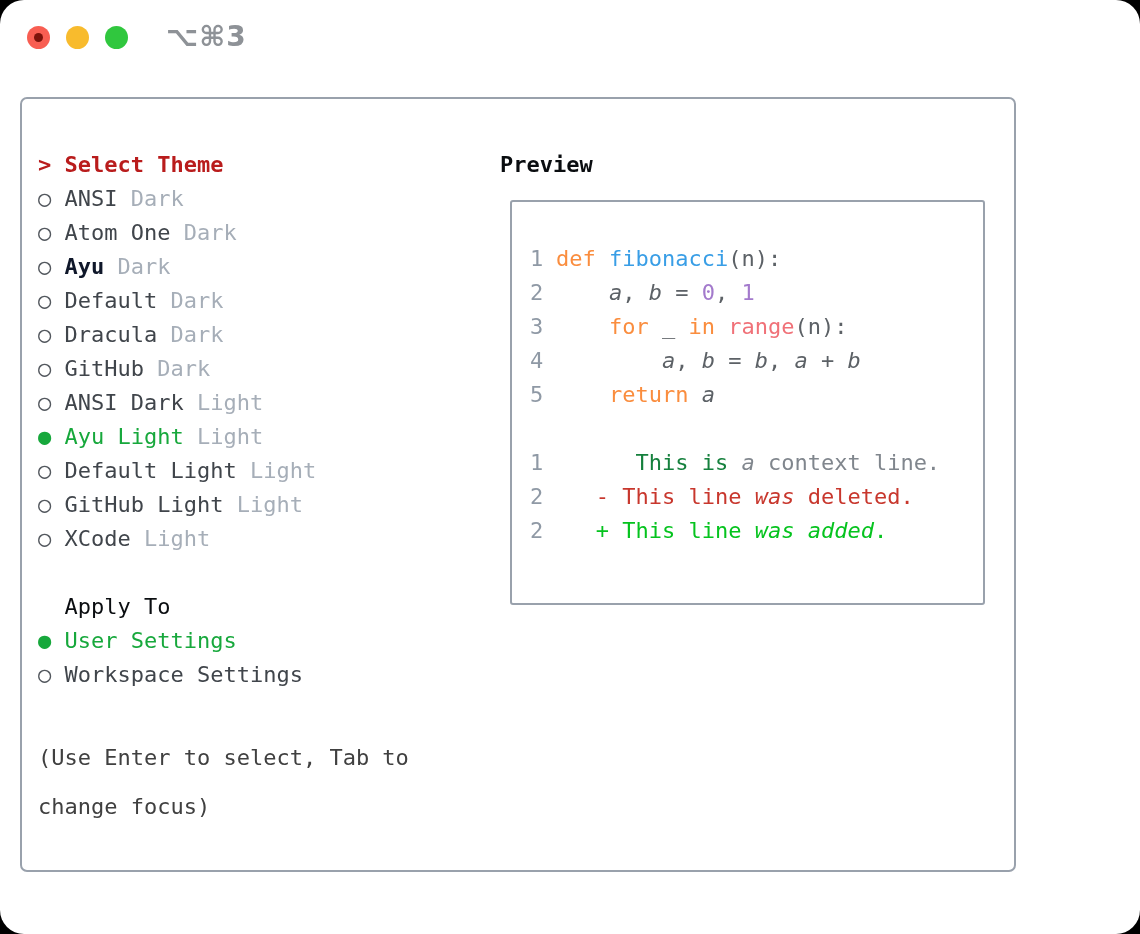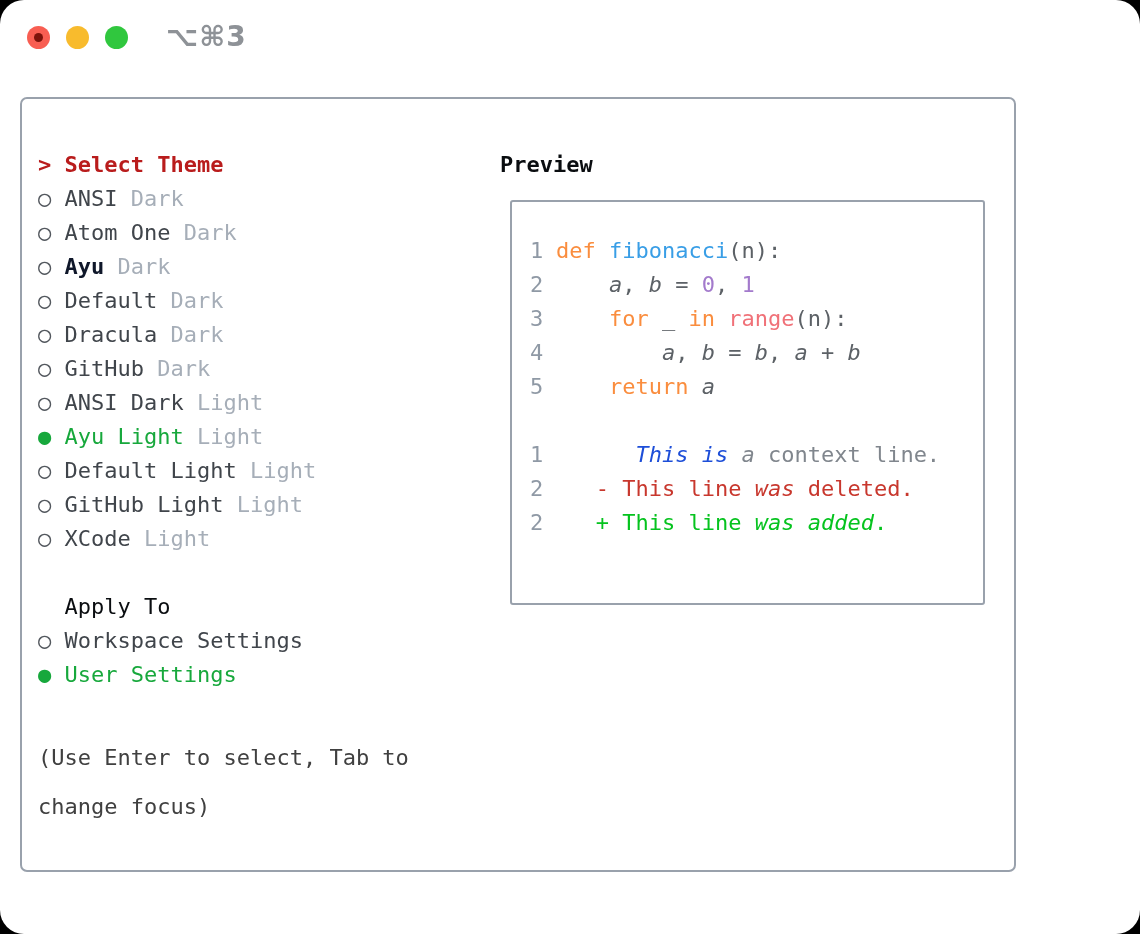--- a/index.html
+++ b/index.html
@@ -32,21 +32,21 @@
   .help-line { color:#404040;margin-top:15px; }
   
   .preview-label {
     position:absolute; left:478px; top:49px; height:34px; line-height:34px;
     font-size:22px; font-weight:700; color:#0a0d10; white-space:pre;
   }
   .preview-box {
     position:absolute; left:488px; top:101px; width:475px; height:405px;
     border:2px solid #99a1ac; border-radius:3px; background:#fff;
   }
-  .code-lines { position:absolute; left:18px; top:32px; }
+  .code-lines { position:absolute; left:18px; top:40px; }
   .code-row { height:34px; line-height:34px; font-size:22px; white-space:pre; }
   .lnum { display:inline-block; width:26px; }
   .it { font-style:italic; }
 </style>
 </head>
 <body>
 
 <div class="window">
 
   <div class="titlebar">
@@ -73,38 +73,38 @@
           <div class="row"><span style="color: rgb(83, 88, 94);">○ </span><span style="color: rgb(64, 69, 75);">GitHub</span><span style="color: rgb(166, 174, 184);"> Dark</span></div>
           <div class="row"><span style="color: rgb(83, 88, 94);">○ </span><span style="color: rgb(64, 69, 75);">ANSI Dark</span><span style="color: rgb(166, 174, 184);"> Light</span></div>
           <div class="row"><span style="color: rgb(23, 168, 60);">● </span><span style="color: rgb(23, 168, 60);">Ayu Light</span><span style="color: rgb(166, 174, 184);"> Light</span></div>
           <div class="row"><span style="color: rgb(83, 88, 94);">○ </span><span style="color: rgb(64, 69, 75);">Default Light</span><span style="color: rgb(166, 174, 184);"> Light</span></div>
           <div class="row"><span style="color: rgb(83, 88, 94);">○ </span><span style="color: rgb(64, 69, 75);">GitHub Light</span><span style="color: rgb(166, 174, 184);"> Light</span></div>
           <div class="row"><span style="color: rgb(83, 88, 94);">○ </span><span style="color: rgb(64, 69, 75);">XCode</span><span style="color: rgb(166, 174, 184);"> Light</span></div>
         </div>
       <div class="row blank"></div>
       <div class="row" style="color:#0a0d10;"><span>  </span><span>Apply To</span></div>
       <div id="apply-list">
+          <div class="row"><span style="color: rgb(23, 168, 60);">● </span><span style="color: rgb(23, 168, 60);">User Settings</span></div>
           <div class="row"><span style="color: rgb(83, 88, 94);">○ </span><span style="color: rgb(64, 69, 75);">Workspace Settings</span></div>
-          <div class="row"><span style="color: rgb(23, 168, 60);">● </span><span style="color: rgb(23, 168, 60);">User Settings</span></div>
         </div>
       <div class="row blank"></div>
       <div class="row help-line">(Use Enter to select, Tab to</div>
       <div class="row help-line">change focus)</div>
     </div>
 
     <div class="preview-label">Preview</div>
 
     <div class="preview-box">
       <div class="code-lines" id="code-lines">
           <div class="code-row"><span class="lnum" style="color: rgb(143, 153, 165);">1</span><span style="color: rgb(250, 141, 62);">def</span><span style="color: rgb(92, 97, 102);"> </span><span style="color: rgb(57, 158, 230);">fibonacci</span><span style="color: rgb(92, 97, 102);">(n):</span></div>
           <div class="code-row"><span class="lnum" style="color: rgb(143, 153, 165);">2</span><span style="color: rgb(92, 97, 102);">    </span><span class="it" style="color: rgb(92, 97, 102);">a</span><span style="color: rgb(92, 97, 102);">, </span><span class="it" style="color: rgb(92, 97, 102);">b</span><span style="color: rgb(92, 97, 102);"> = </span><span style="color: rgb(163, 122, 204);">0</span><span style="color: rgb(92, 97, 102);">, </span><span style="color: rgb(163, 122, 204);">1</span></div>
           <div class="code-row"><span class="lnum" style="color: rgb(143, 153, 165);">3</span><span style="color: rgb(92, 97, 102);">    </span><span style="color: rgb(250, 141, 62);">for</span><span style="color: rgb(92, 97, 102);"> _ </span><span style="color: rgb(250, 141, 62);">in</span><span style="color: rgb(92, 97, 102);"> </span><span style="color: rgb(240, 113, 120);">range</span><span style="color: rgb(92, 97, 102);">(n):</span></div>
           <div class="code-row"><span class="lnum" style="color: rgb(143, 153, 165);">4</span><span style="color: rgb(92, 97, 102);">        </span><span class="it" style="color: rgb(92, 97, 102);">a</span><span style="color: rgb(92, 97, 102);">, </span><span class="it" style="color: rgb(92, 97, 102);">b</span><span style="color: rgb(92, 97, 102);"> = </span><span class="it" style="color: rgb(92, 97, 102);">b</span><span style="color: rgb(92, 97, 102);">, </span><span class="it" style="color: rgb(92, 97, 102);">a</span><span style="color: rgb(92, 97, 102);"> + </span><span class="it" style="color: rgb(92, 97, 102);">b</span></div>
           <div class="code-row"><span class="lnum" style="color: rgb(143, 153, 165);">5</span><span style="color: rgb(92, 97, 102);">    </span><span style="color: rgb(250, 141, 62);">return</span><span style="color: rgb(92, 97, 102);"> </span><span class="it" style="color: rgb(92, 97, 102);">a</span></div>
           <div class="code-row"><span class="lnum" style="color: rgb(143, 153, 165);"></span></div>
-          <div class="code-row"><span class="lnum" style="color: rgb(143, 153, 165);">1</span><span style="color: #1d4ed8; font-style: italic;">      This is </span><span class="it" style="color: rgb(128, 134, 141);">a</span><span style="color: rgb(128, 134, 141);"> context line.</span></div>
+          <div class="code-row"><span class="lnum" style="color: rgb(143, 153, 165);">1</span><span style="color: #15803d;">      This is </span><span class="it" style="color: rgb(128, 134, 141);">a</span><span style="color: rgb(128, 134, 141);"> context line.</span></div>
           <div class="code-row"><span class="lnum" style="color: rgb(143, 153, 165);">2</span><span style="color: rgb(200, 55, 45);">   - This line </span><span class="it" style="color: rgb(200, 55, 45);">was</span><span style="color: rgb(200, 55, 45);"> deleted.</span></div>
           <div class="code-row"><span class="lnum" style="color: rgb(143, 153, 165);">2</span><span style="color: rgb(5, 195, 30);">   + This line </span><span class="it" style="color: rgb(5, 195, 30);">was</span><span style="color: rgb(5, 195, 30);"> </span><span class="it" style="color: rgb(5, 195, 30);">added</span><span style="color: rgb(5, 195, 30);">.</span></div>
         </div>
     </div>
 
   </div>
 </div>
 
 </body></html>

